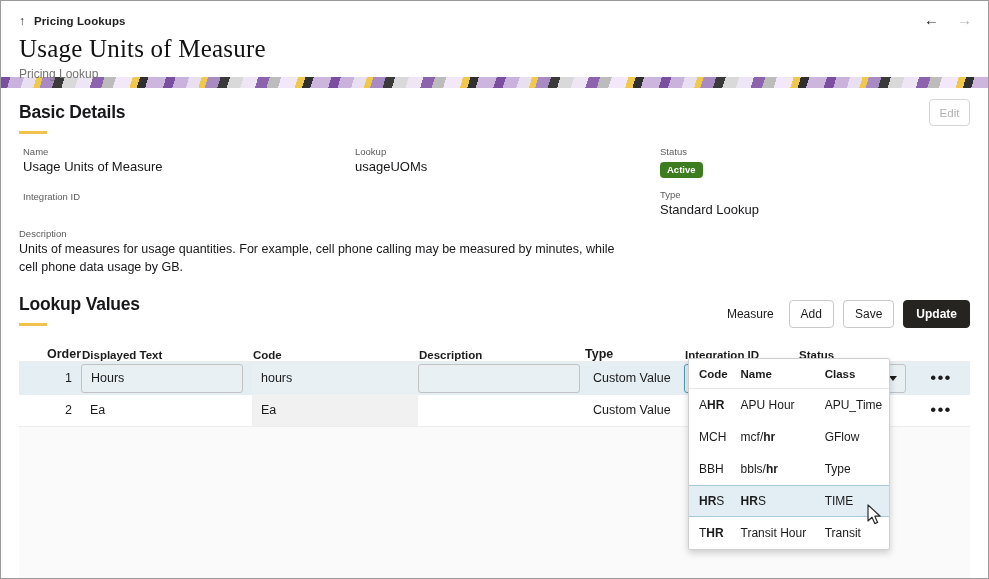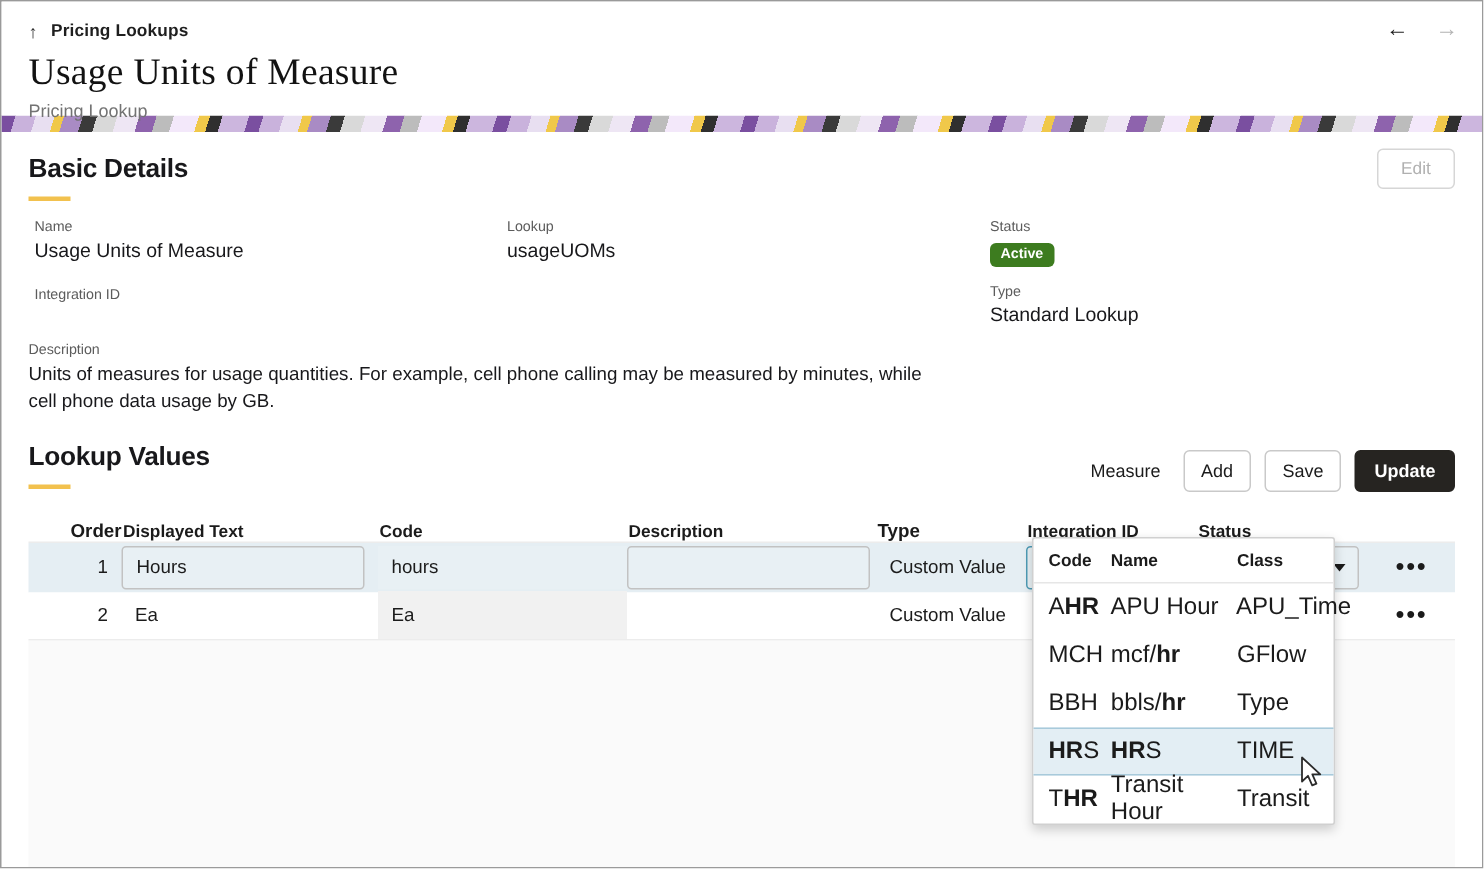--- a/index.html
+++ b/index.html
@@ -60,21 +60,21 @@
   .sec-rule { width: 28px; height: 3px; background:#f2c14e; margin-top: 8px; }
 
   .basic { padding-top: 14px; }
   .fgrid { position: relative; margin-top: 12px; height: 86px; }
   .fld { position: absolute; }
   .fld-label { font-size: 9.5px; color: #5c5c5c; margin-bottom: 2px; }
   .fld-value { font-size: 13px; color: #18181b; }
 
   .edit-btn {
     position: absolute; right: 18px; top: 11px;
-    width: 52px; height: 27px;
+    width: 41px; height: 27px;
     border: 1px solid #d6d6d6; border-radius: 4px;
     background: #fff; color: #b0b0b0;
     font-size: 11.5px; font-family: inherit;
     display:flex; align-items:center; justify-content:center;
   }
 
   .badge-active {
     display: inline-block; background:#3d7c1f; color:#fff;
     font-size: 9.5px; font-weight: bold;
     padding: 3px 7px 3px 7px; border-radius: 4px; line-height: 1.1;
@@ -146,21 +146,21 @@
     box-shadow: 0 3px 7px rgba(0,0,0,.18);
     z-index: 30;
   }
   .dd-head { display:flex; height: 30px; align-items:center; border-bottom:1px solid #e6e6e6; }
   .dd-row  { display:flex; height: 32px; align-items:center; }
   .dd-row.sel-row { background:#e3eef4; border-top:1px solid #a8cadb; border-bottom:1px solid #a8cadb; }
   .dd-c1 { width: 52px; padding-left: 10px; }
   .dd-c2 { width: 85px; }
   .dd-c3 { width: 65px; }
   .dd-head .dd-c1, .dd-head .dd-c2, .dd-head .dd-c3 { font-size:11.5px; font-weight:bold; color:#1b1b1b; }
-  .dd-row .dd-c1, .dd-row .dd-c2, .dd-row .dd-c3 { font-size:16px; color:#1b1b1b; }
+  .dd-row .dd-c1, .dd-row .dd-c2, .dd-row .dd-c3 { font-size:12px; color:#1b1b1b; }
   .dd-row b { font-weight: bold; }
 
   .cursor { position:absolute; left: 866px; top: 503px; z-index: 40; }
 </style>
 </head>
 <body>
 
 <div class="app">
 
   <div class="header">
@@ -183,21 +183,21 @@
     <div class="sec-title">Basic Details</div>
     <div class="sec-rule"></div>
 
     <div class="edit-btn">Edit</div>
 
     <div class="fgrid">
       <div class="fld" style="left:4px; top:0;">
         <div class="fld-label">Name</div>
         <div class="fld-value">Usage Units of Measure</div>
       </div>
-      <div class="fld" style="left:319px; top:0;">
+      <div class="fld" style="left:336px; top:0;">
         <div class="fld-label">Lookup</div>
         <div class="fld-value">usageUOMs</div>
       </div>
       <div class="fld" style="left:641px; top:0;">
         <div class="fld-label">Status</div>
         <div class="badge-active">Active</div>
       </div>
       <div class="fld" style="left:4px; top:45px;">
         <div class="fld-label">Integration ID</div>
         <div class="fld-value"></div>

